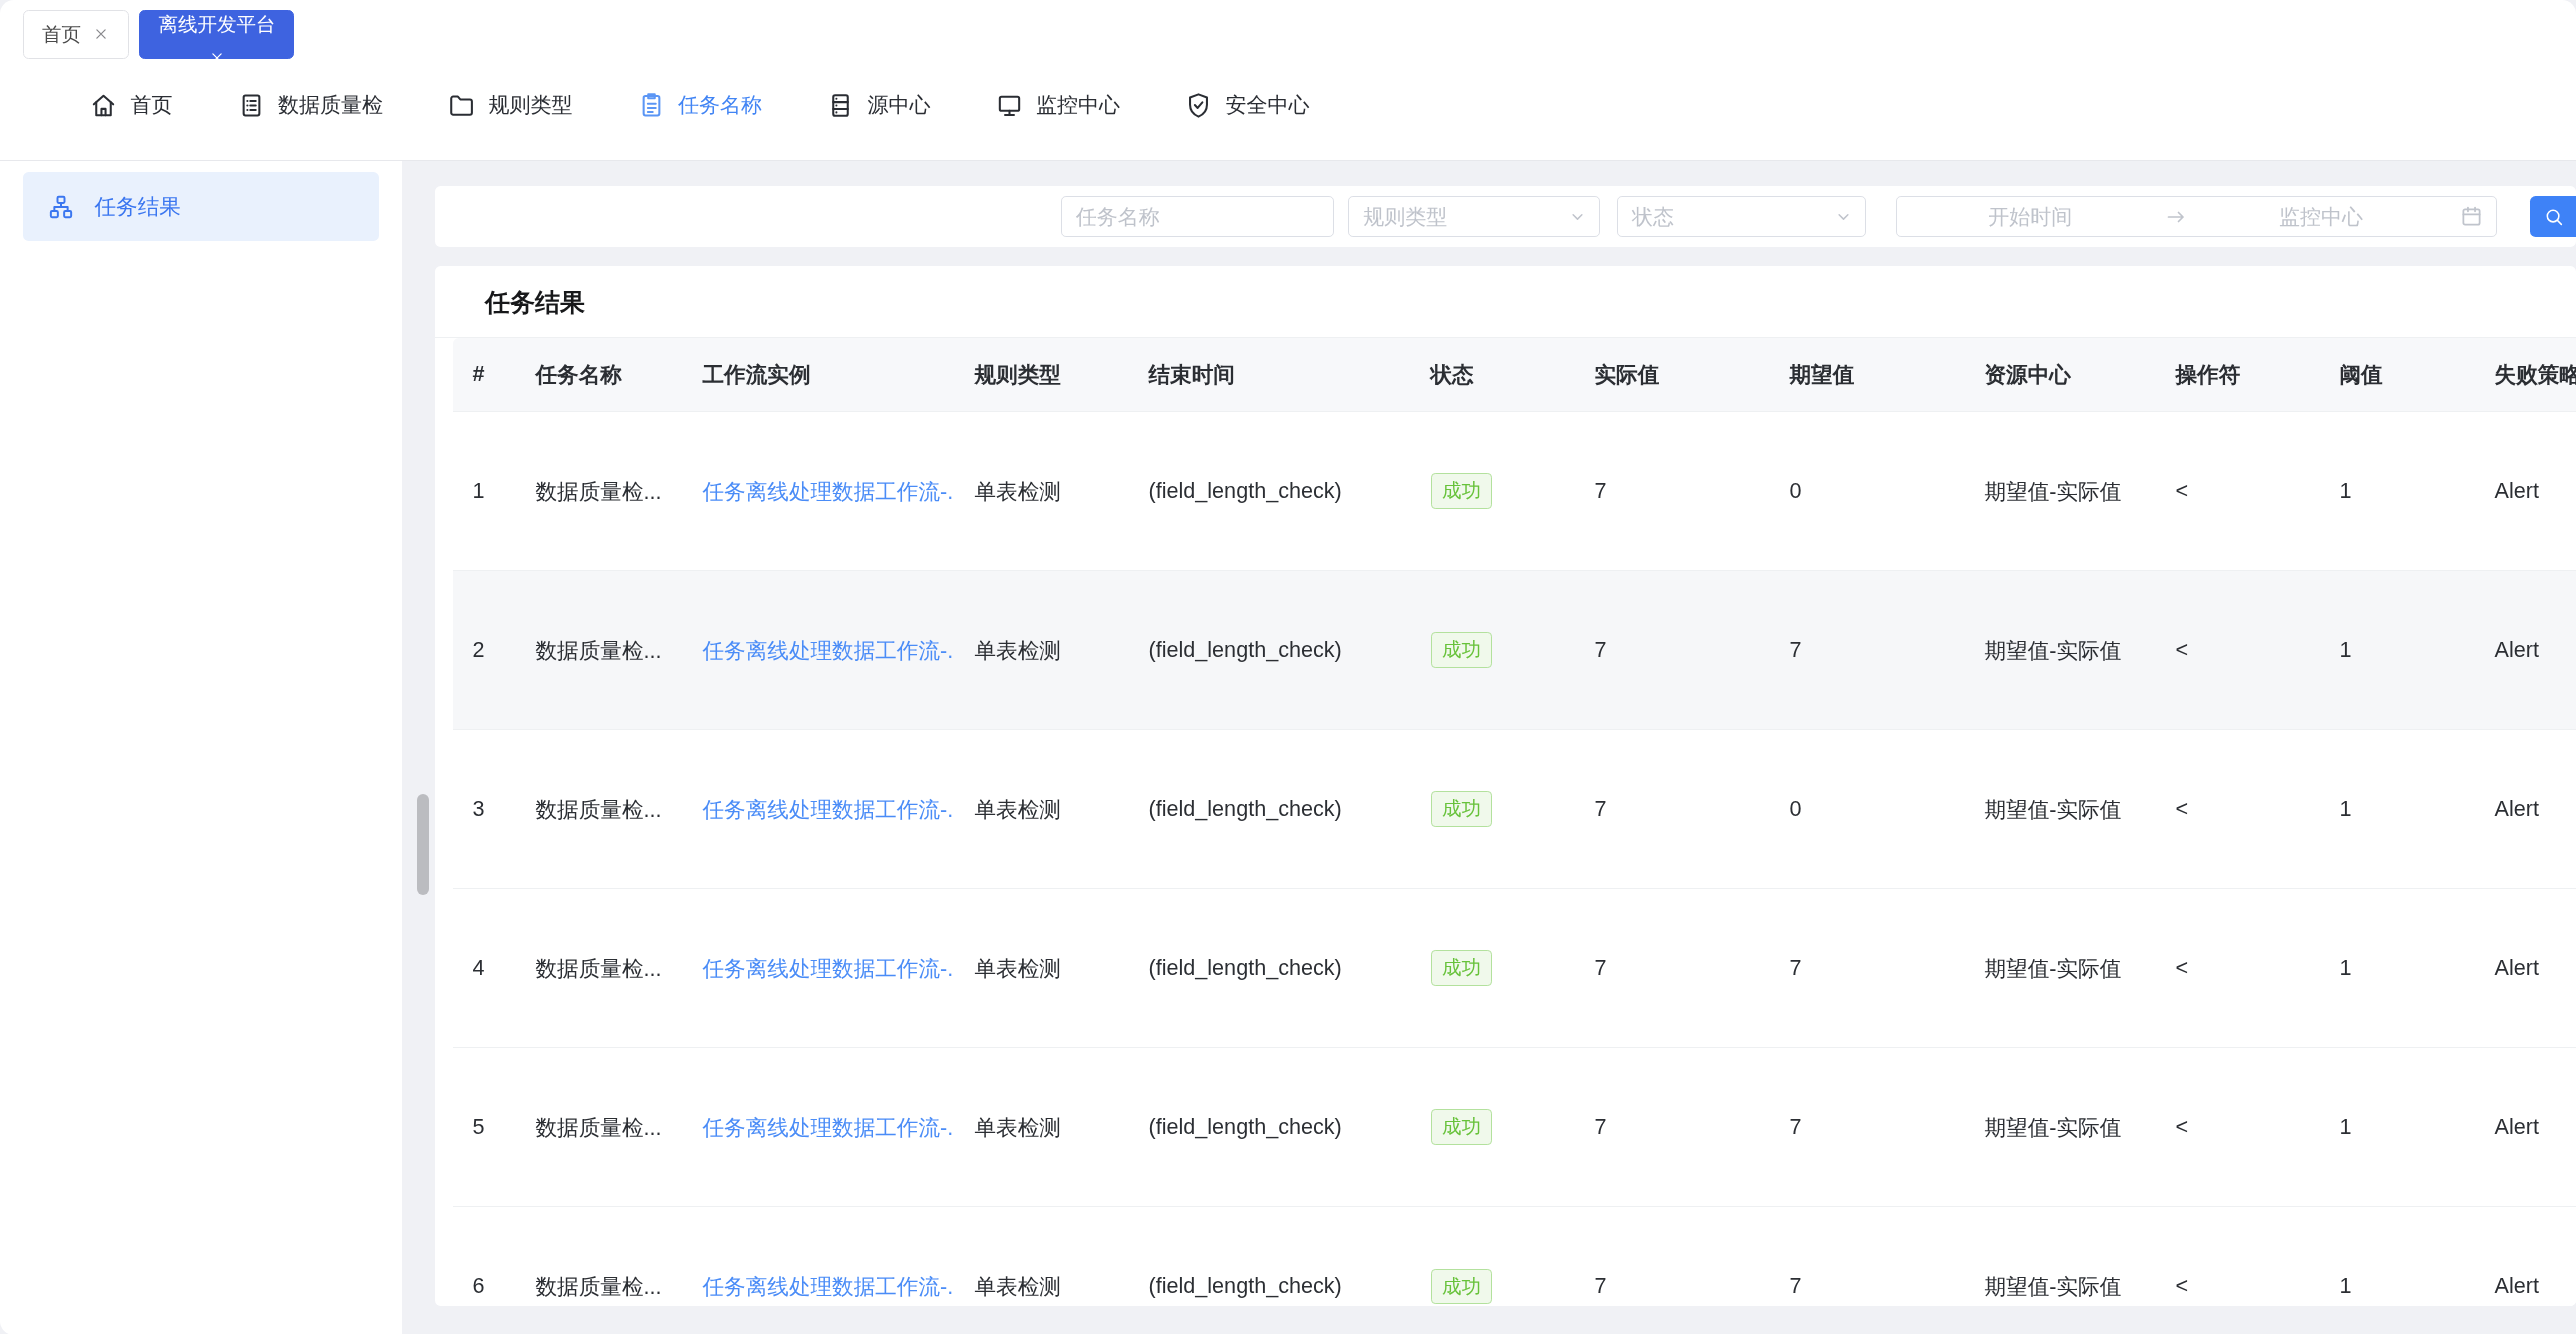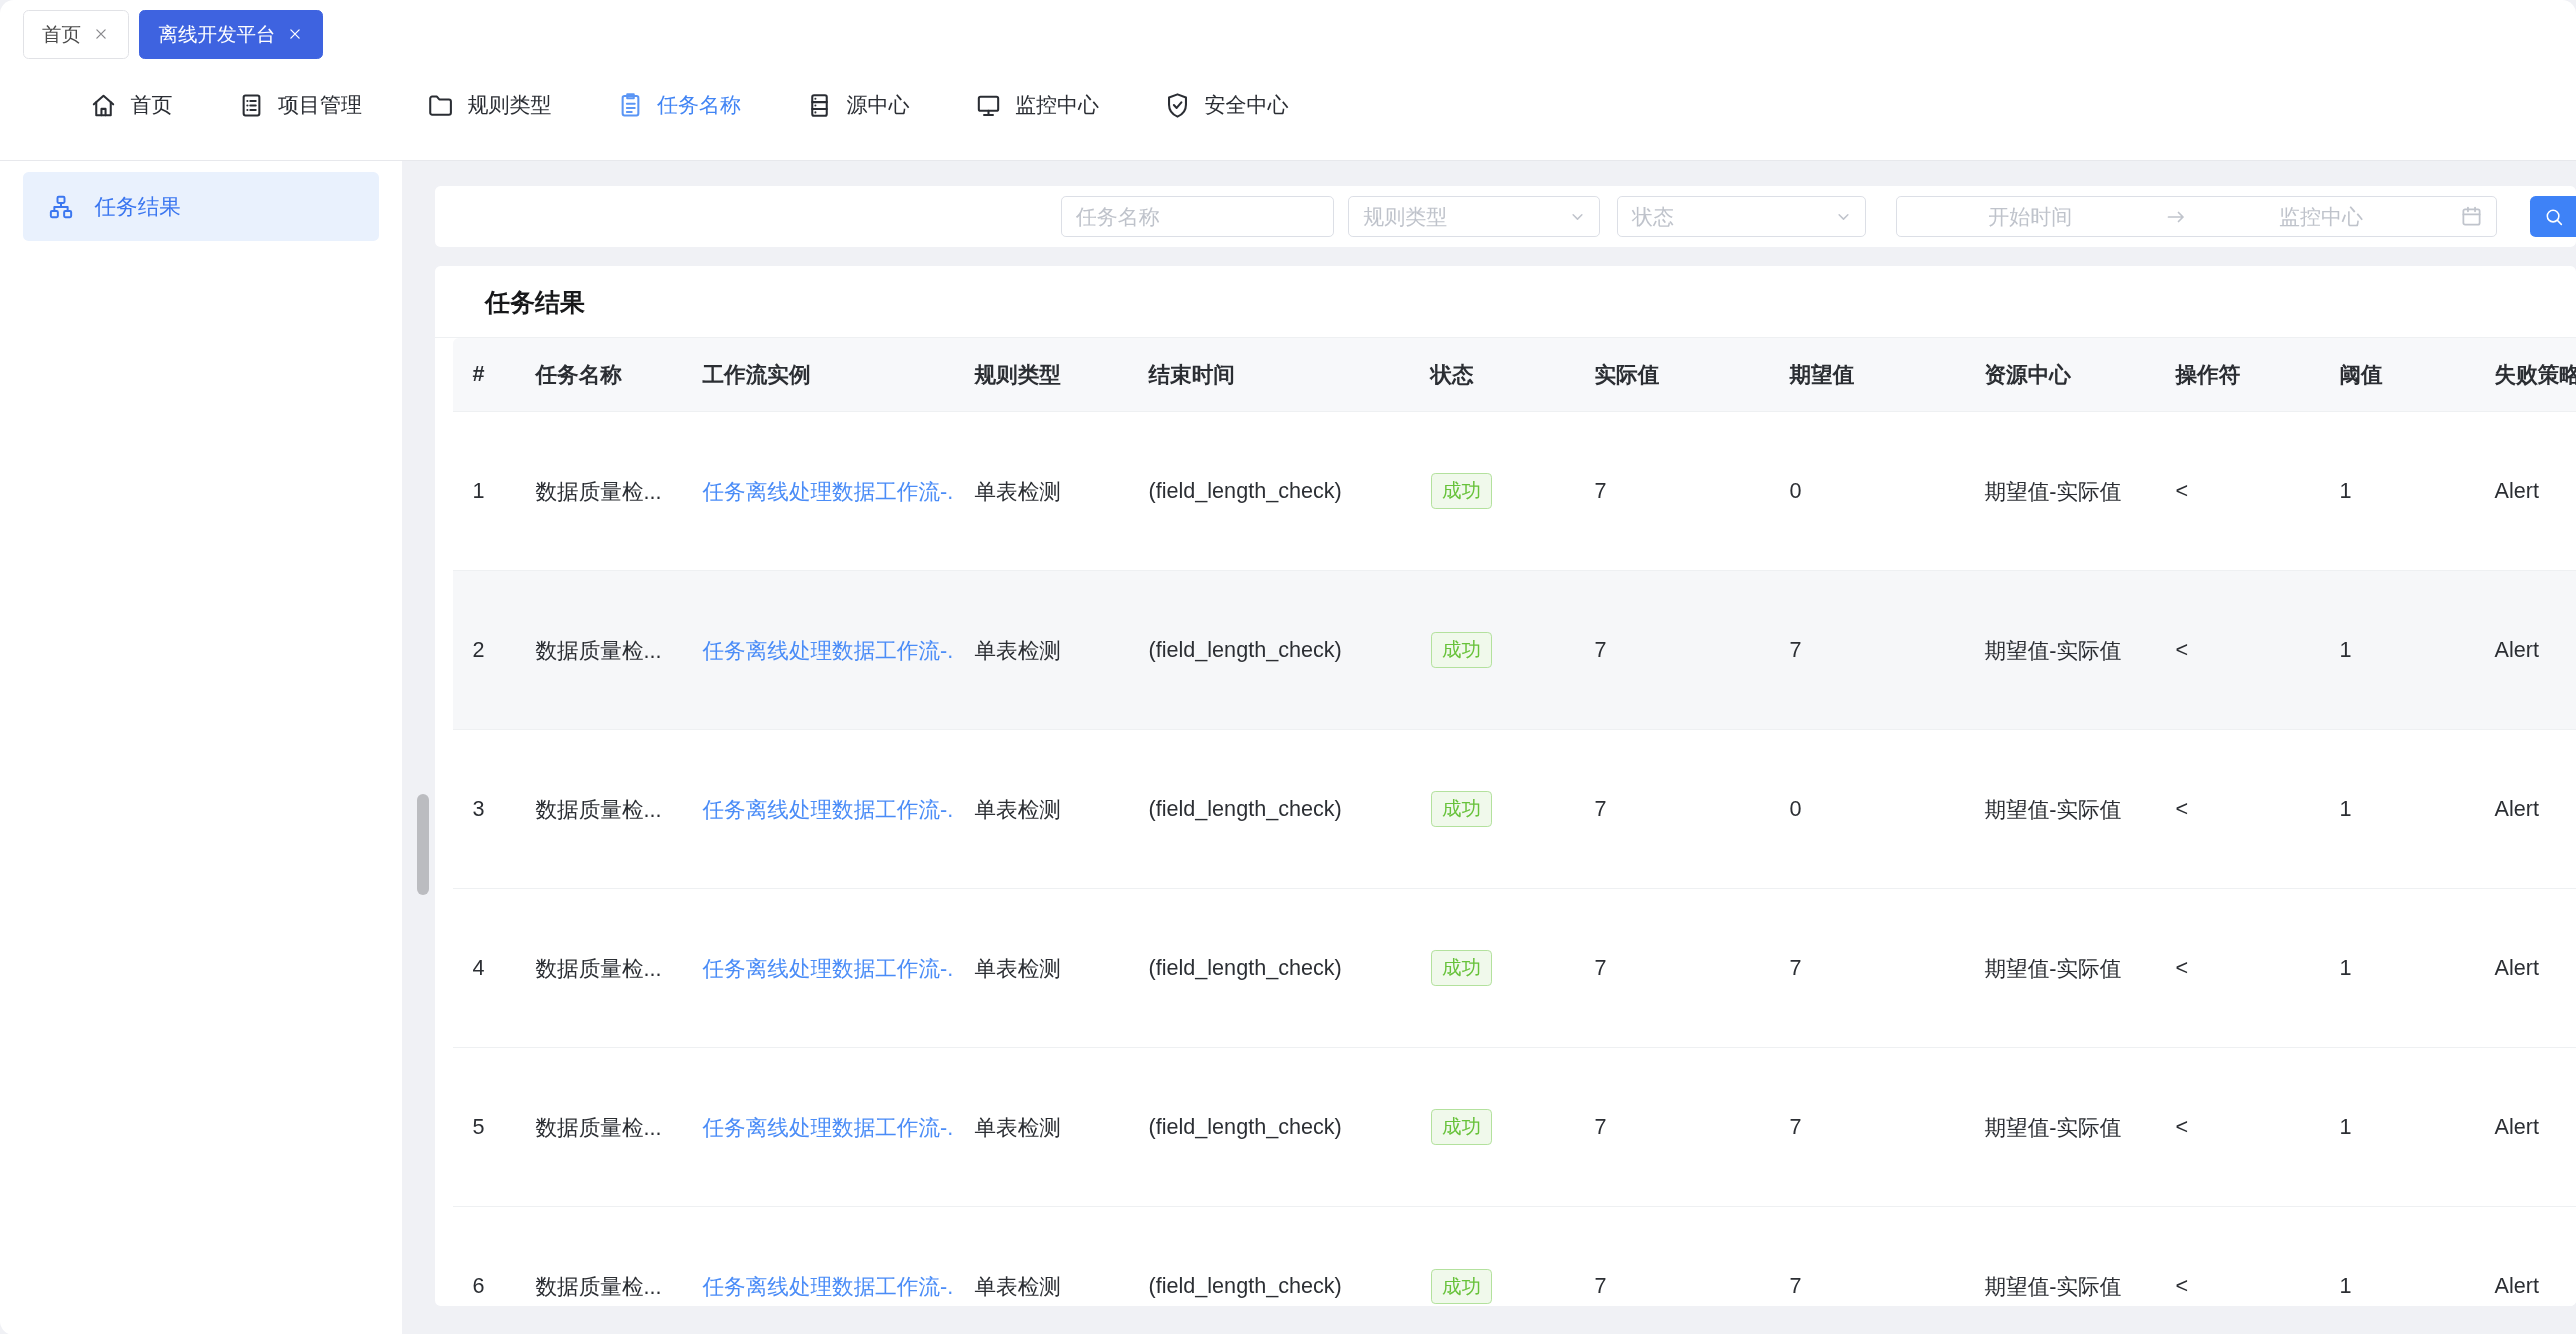--- a/index.html
+++ b/index.html
@@ -14,21 +14,21 @@
 
   
   .chrome { position:absolute; top:0; left:0; width:100%; height:161px; background:#fff; border-bottom:0.7px solid #e7e8ec; }
   .tabstrip { display:flex; gap:10.4px; padding:9.7px 0 0 23px; align-items:flex-start; }
   .tab {
     display:flex; align-items:center; gap:11px; height:49px; padding:0 18px;
     border-radius:5.6px; font-size:19.5px; cursor:default; background:#fff;
     border:0.7px solid #e1e2e6; color:#4a4a4a;
   }
   .tab .close-x { width:18px; height:18px; color:#8a8a8e; display:inline-flex; }
-  .tab.active { background:var(--accent-tab,#3e63e0); border-color:var(--accent-tab,#3e63e0); color:#fff; }
+  .tab.active { background:var(--accent-tab,#3e63e0); border-color:var(--accent-tab,#3e63e0); color:#fff;flex-direction:column; }
   .tab.active .close-x { color:#fff; }
   .navbar { display:flex; align-items:center; height:93px; padding-left:89px; gap:64px; }
   .nav-item { display:flex; align-items:center; gap:12.5px; font-size:21px; color:#2a2d33; cursor:pointer; }
   .nav-item .nav-icon { width:29px; height:29px; display:inline-flex; }
   .nav-item.active { color:var(--accent-nav,#4184f4); }
   .nav-item.active .nav-icon { color:#5b96f5; }
   svg { width:100%; height:100%; display:block; }
 
   
   .workspace { position:absolute; top:161px; left:0; right:0; bottom:0; display:flex; }
@@ -135,21 +135,21 @@
         <div class="nav-item">
           <span class="nav-icon">
             <svg viewBox="0 0 24 24" fill="none" stroke="currentColor" stroke-width="1.7" stroke-linecap="round" stroke-linejoin="round">
               <rect x="5.5" y="3.8" width="13" height="16.4" rx="1.5"></rect>
               <path d="M11 8.3 H15.5 M11 12 H15.5 M11 15.7 H15.5"></path>
               <circle cx="8.6" cy="8.3" r="0.9" fill="currentColor" stroke="none"></circle>
               <circle cx="8.6" cy="12" r="0.9" fill="currentColor" stroke="none"></circle>
               <circle cx="8.6" cy="15.7" r="0.9" fill="currentColor" stroke="none"></circle>
             </svg>
           </span>
-          <span>项目管理</span>
+          <span>数据质量检</span>
         </div>
         <div class="nav-item">
           <span class="nav-icon">
             <svg viewBox="0 0 24 24" fill="none" stroke="currentColor" stroke-width="1.7" stroke-linecap="round" stroke-linejoin="round">
               <path d="M3.5 6.2 a1.6 1.6 0 0 1 1.6 -1.6 H9 l2 2.4 H19 a1.6 1.6 0 0 1 1.6 1.6 V18 a1.6 1.6 0 0 1 -1.6 1.6 H5.1 a1.6 1.6 0 0 1 -1.6 -1.6 Z"></path>
             </svg>
           </span>
           <span>规则类型</span>
         </div>
         <div class="nav-item active">

